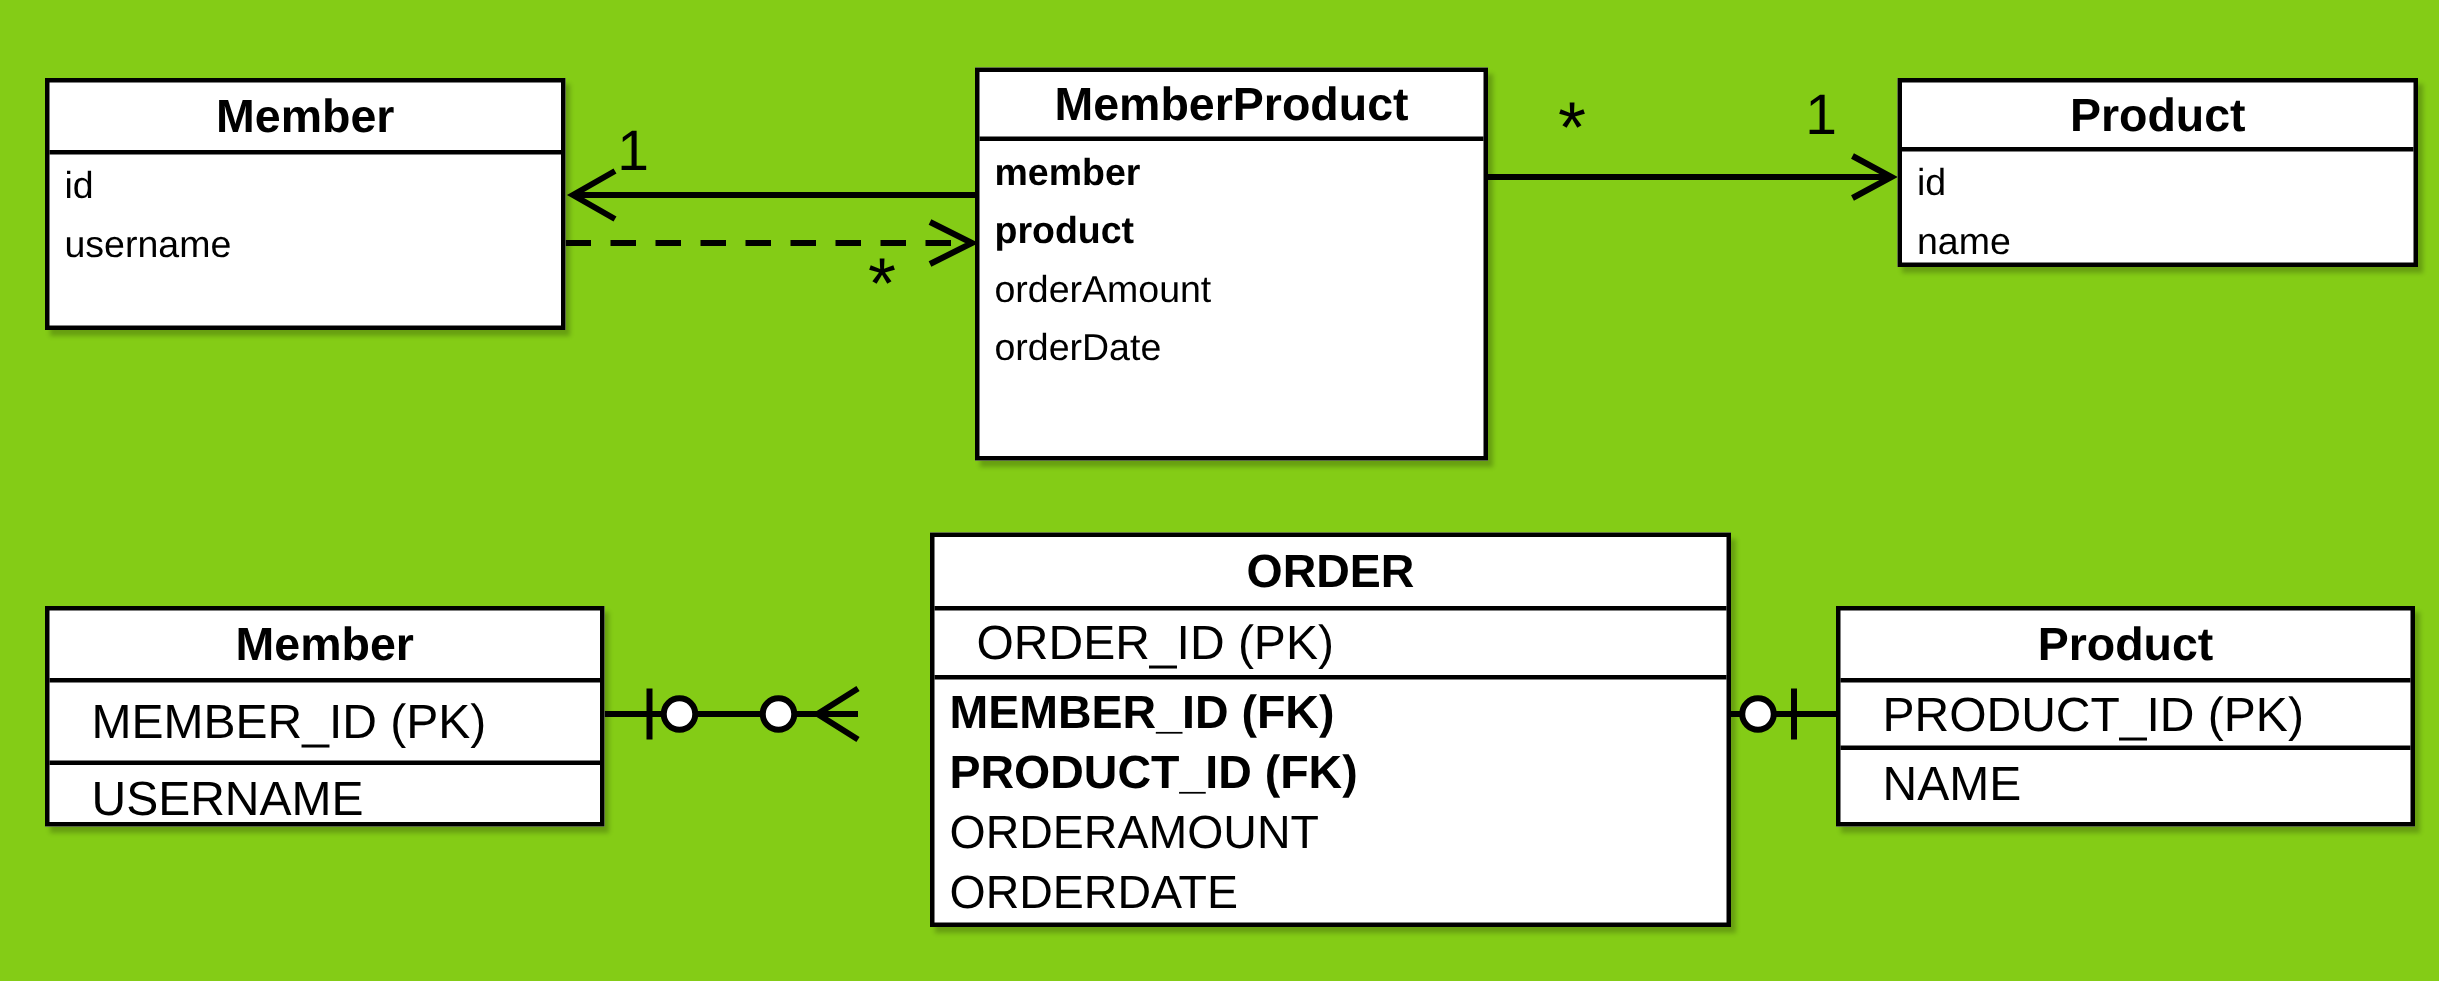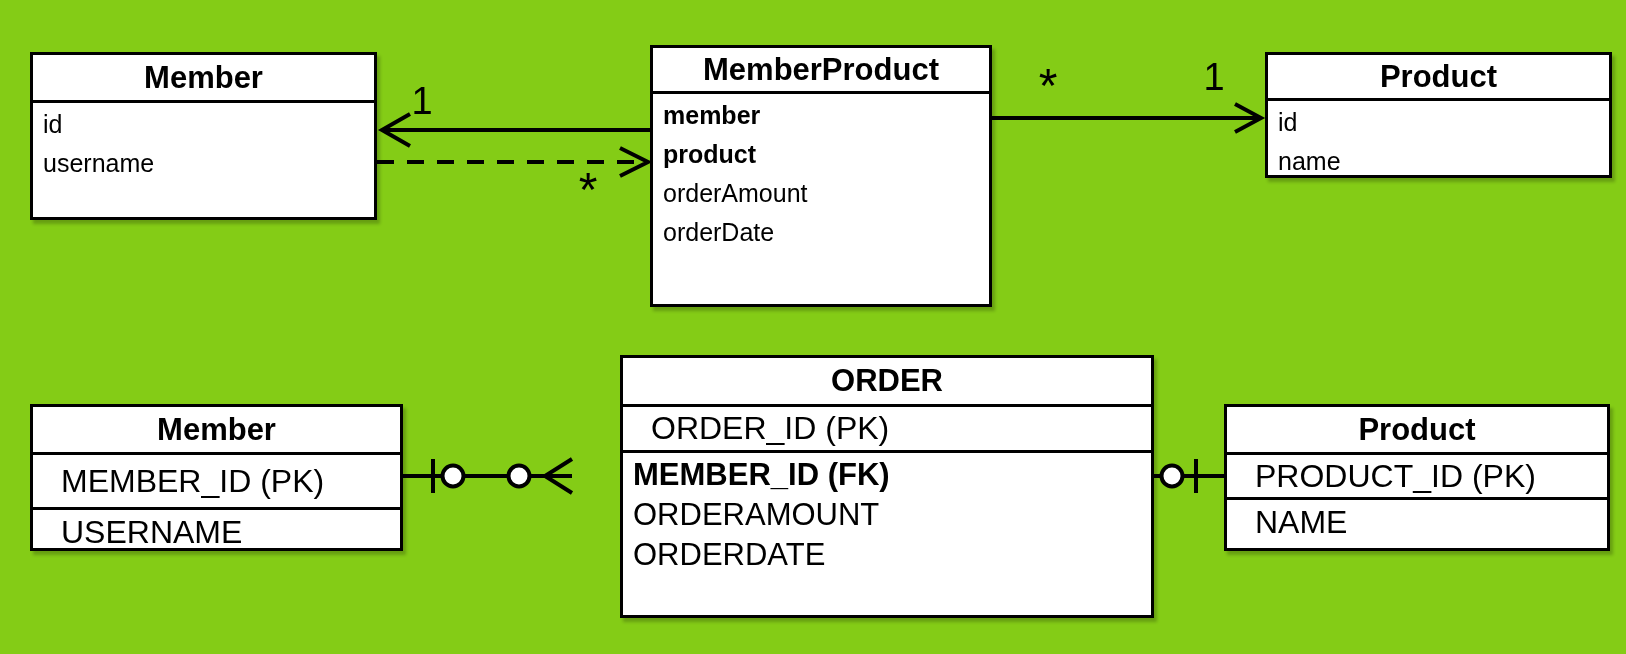--- a/index.html
+++ b/index.html
@@ -142,20 +142,21 @@
     <div class="box-title" style="height:48px;">Member</div>
     <div class="er-row" style="height:55px;">MEMBER_ID (PK)</div>
     <div class="er-row last" style="height:45px;">USERNAME</div>
   </div>
 
   <div class="box" style="left:572px;top:355px;width:534px;height:263px;margin-left:48px;">
     <div class="box-title" style="height:49px;">ORDER</div>
     <div class="er-row" style="height:46px;">ORDER_ID (PK)</div>
     <div class="er-body">
       <div class="attr bold">MEMBER_ID (FK)</div>
+      <div class="attr bold">PRODUCT_ID (FK)</div>
       <div class="attr">ORDERAMOUNT</div>
       <div class="attr">ORDERDATE</div>
     </div>
   </div>
 
   <div class="box" style="left:1224px;top:404px;width:386px;height:147px;">
     <div class="box-title" style="height:48px;">Product</div>
     <div class="er-row" style="height:45px;">PRODUCT_ID (PK)</div>
     <div class="er-row last" style="height:45px;">NAME</div>
   </div>

